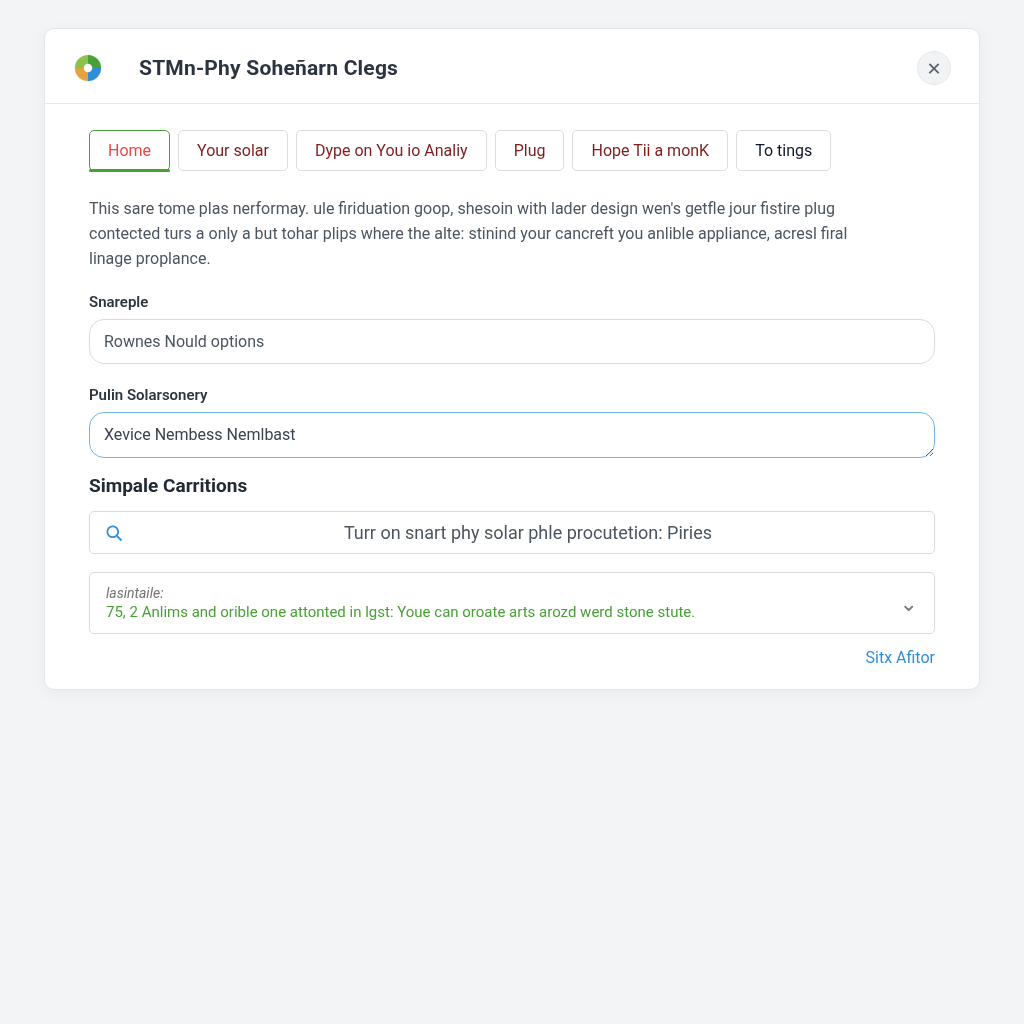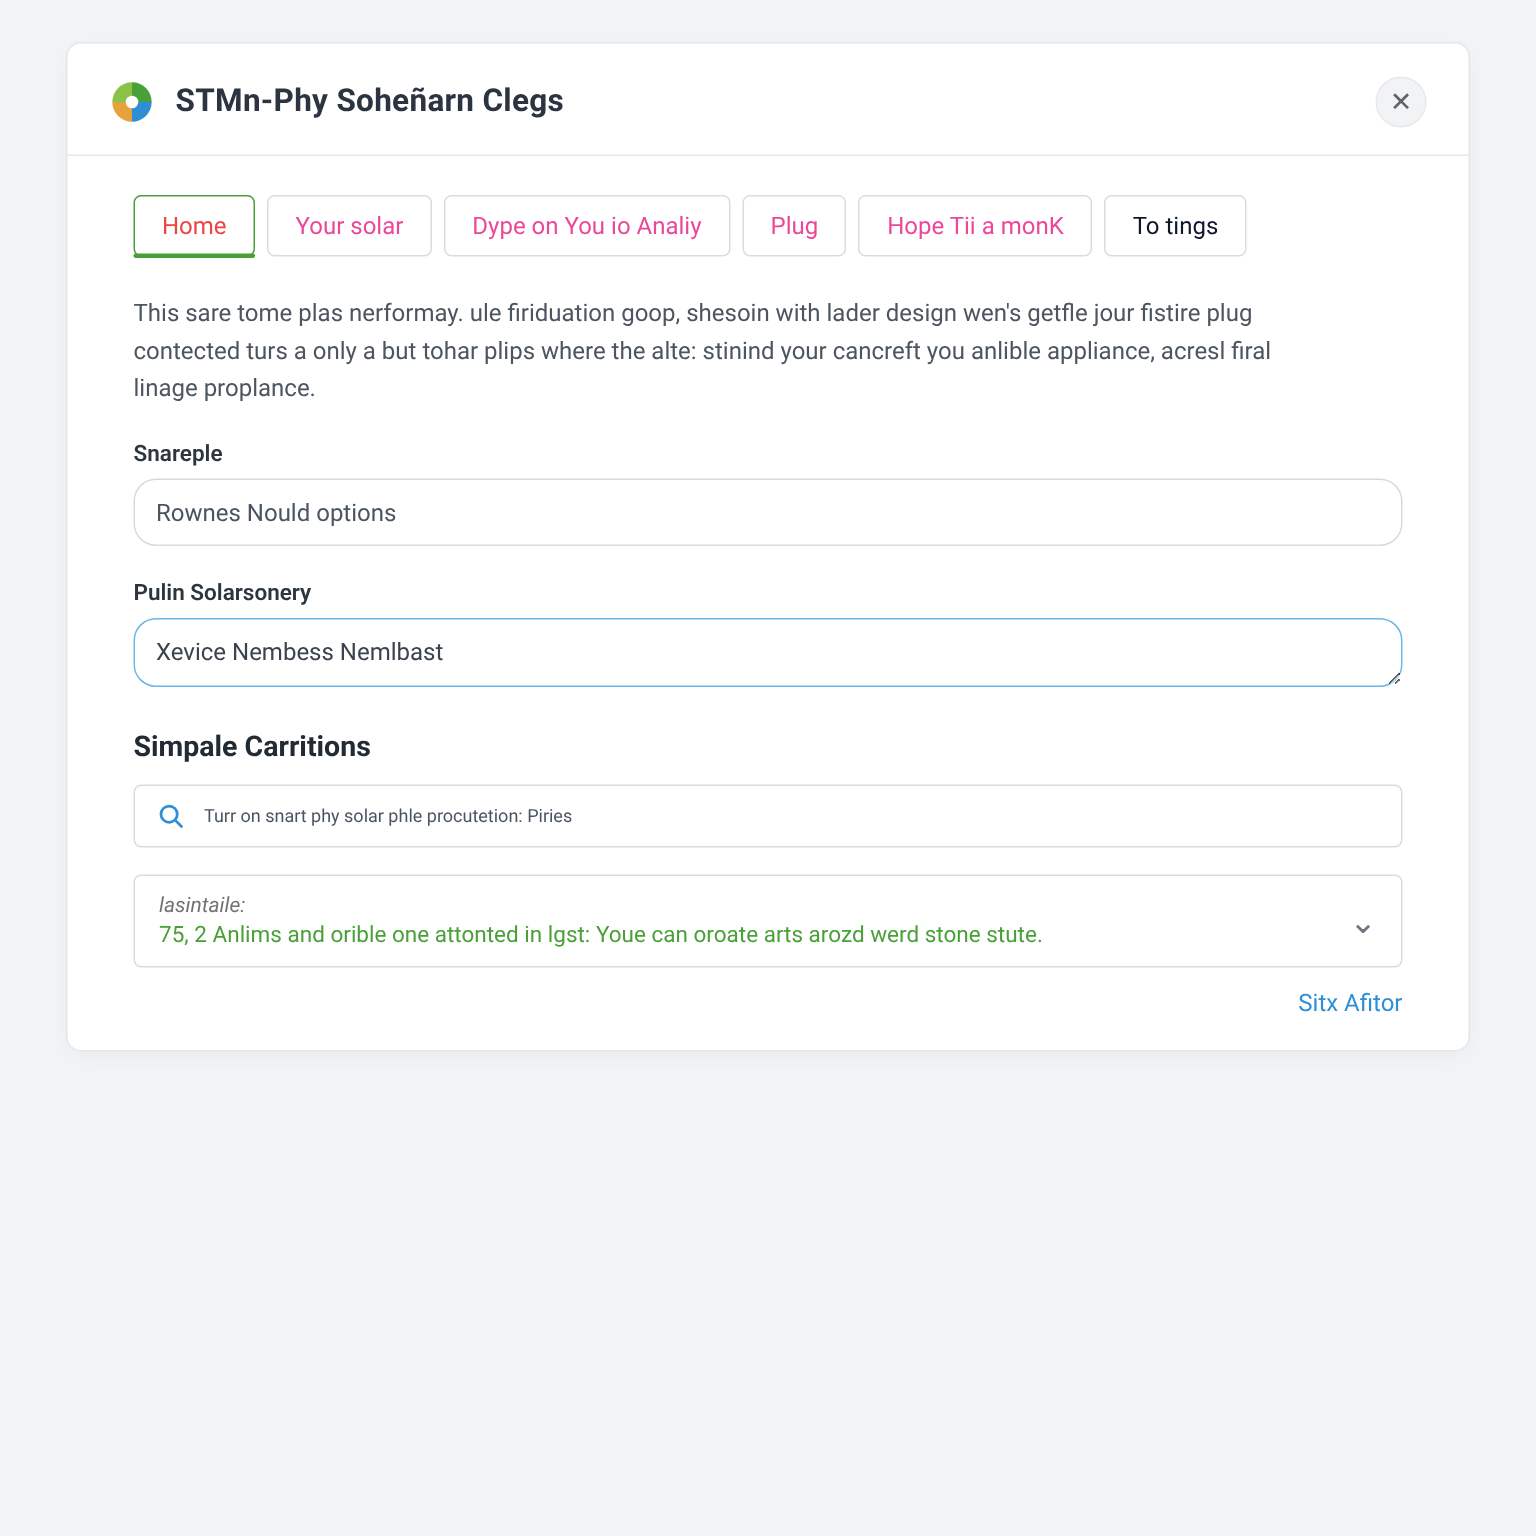--- a/index.html
+++ b/index.html
@@ -17,20 +17,21 @@
     background: #ffffff;
     border: 1px solid #e3e6ea;
     border-radius: 10px;
     box-shadow: 0 4px 18px rgba(0,0,0,0.04);
     overflow: hidden;
   }
   .modal-header {
     display: flex;
     align-items: center;
     padding: 22px 28px 18px 28px;
+    gap: 22px;
   }
   .logo {
     width: 30px; height: 30px;
     margin-right: 14px;
     position: relative;
   }
   .logo svg { width: 30px; height: 30px; display: block; }
   .app-title {
     font-size: 21px;
     font-weight: 700;
@@ -61,21 +62,21 @@
   .tabs {
     display: flex;
     gap: 8px;
     margin-bottom: 26px;
   }
   .tab {
     border: 1px solid #d9dde2;
     border-radius: 5px;
     padding: 10px 18px;
     font-size: 16px;
-    color: #ec4899;
+    color: #7f1d1d;
     background: #fff;
     cursor: pointer;
     white-space: nowrap;
   }
   .tab.active {
     border-color: #4aa038;
     color: #ef4444;
     position: relative;
   }
   .tab.active::after {
@@ -111,21 +112,21 @@
     color: #4b5561;
     background: #fff;
     font-family: inherit;
   }
   .text-input { margin-bottom: 22px; }
   .text-area {
     border-color: #6cb7e6;
     color: #3a434e;
     resize: vertical;
     height: 46px;
-    margin-bottom: 24px;
+    margin-bottom: 12px;
   }
   .sub-title {
     font-size: 19px;
     font-weight: 700;
     color: #222a33;
     margin-bottom: 14px;
   }
   .search-box {
     display: flex;
     align-items: center;
@@ -136,24 +137,25 @@
   }
   .search-icon {
     width: 20px; height: 20px;
     margin-right: 12px;
     color: #2f8fd6;
     flex-shrink: 0;
   }
   .search-input {
     border: none;
     outline: none;
-    font-size: 12px;
+    font-size: 18px;
     color: #4b5561;
     flex: 1;
     font-family: inherit;
+    text-align: center;
   }
   .status-panel {
     border: 1px solid #d7dbe0;
     border-radius: 5px;
     padding: 12px 16px;
     display: flex;
     align-items: flex-start;
     margin-bottom: 14px;
   }
   .status-text { flex: 1; }

